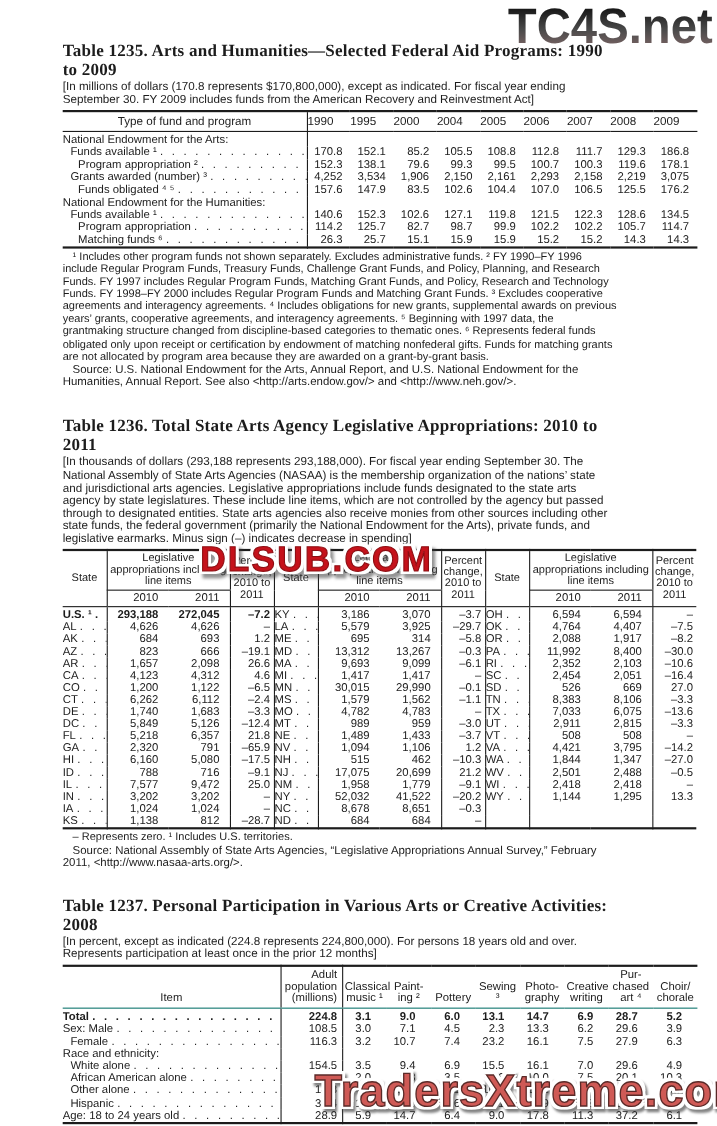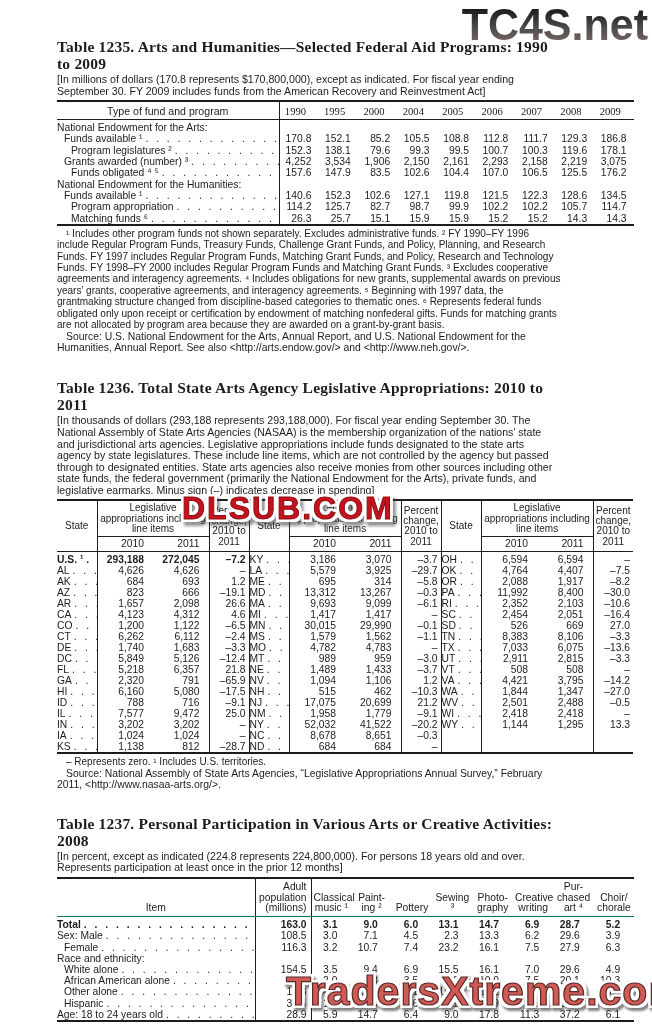--- a/index.html
+++ b/index.html
@@ -14,21 +14,21 @@
   .fnote{font-size:10px;line-height:11.4px;margin:2px 0 0 0;text-indent:9px;}
   .src{font-size:10.4px;line-height:11.4px;margin:0;text-indent:9px;}
 
   table{border-collapse:collapse;table-layout:fixed;width:100%;}
   #t1235,#t1236,#t1237{font-size:10.3px;}
   th{font-weight:normal;}
 
   
   #t1235{border-top:2px solid #1c1c1c;border-bottom:2px solid #1c1c1c;}
   #t1235 thead th{border-bottom:1px solid #1c1c1c;padding:3px 0 2px 0;font-size:10.6px;}
-  #t1235 thead th.yr{text-align:center;padding-right:7px;font-family:Liberation Serif, serif;}
+  #t1235 thead th.yr{text-align:left;padding-right:7px;}
   #t1235 td{padding:0;line-height:11.3px;height:11px;white-space:nowrap;}
   #t1235 td.num{text-align:right;padding-right:7px;}
   #t1235 td.vr,#t1235 th.vr{border-left:1px solid #1c1c1c;}
   #t1235 tbody tr:first-child td{padding-top:2px;margin-top:24px;}
 
   
   #t1236{border-top:2px solid #1c1c1c;border-bottom:2px solid #1c1c1c;}
   #t1236 thead th{font-size:10px;line-height:10.2px;text-align:center;
                   vertical-align:middle;padding:2px 1px;border-bottom:1px solid #1c1c1c;}
   #t1236 thead th.yr{text-align:right;padding-right:9px;font-size:10.3px;}
@@ -131,21 +131,21 @@
             <td class="num">105.5</td>
             <td class="num">108.8</td>
             <td class="num">112.8</td>
             <td class="num">111.7</td>
             <td class="num">129.3</td>
             <td class="num">186.8</td>
           </tr>
           <tr>
             <td class="in2">
               <div class="lf">
-                <span>Program legislatures ²</span>
+                <span>Program appropriation ²</span>
                 <span class="dots">. . . . . . . . . . . . . . . . . . . . . . . . . . . . . . . . . . . . . . . . . . . . . . . . . . . . . . . . . . . . </span>
               </div>
             </td>
             <td class="num vr">152.3</td>
             <td class="num">138.1</td>
             <td class="num">79.6</td>
             <td class="num">99.3</td>
             <td class="num">99.5</td>
             <td class="num">100.7</td>
             <td class="num">100.3</td>
@@ -841,21 +841,21 @@
           </tr>
       </thead>
       <tbody>
           <tr class="bold">
             <td>
               <div class="lf">
                 <span>Total</span>
                 <span class="dots">. . . . . . . . . . . . . . . . . . . . . . . . . . . . . . . . . . . . . . . . . . . . . . . . . . . . . . . . . . . . </span>
               </div>
             </td>
-            <td class="num ad vr">163.0</td>
+            <td class="num ad vr">224.8</td>
             <td class="num vr">3.1</td>
             <td class="num">9.0</td>
             <td class="num">6.0</td>
             <td class="num">13.1</td>
             <td class="num">14.7</td>
             <td class="num">6.9</td>
             <td class="num">28.7</td>
             <td class="num">5.2</td>
           </tr>
           <tr>

